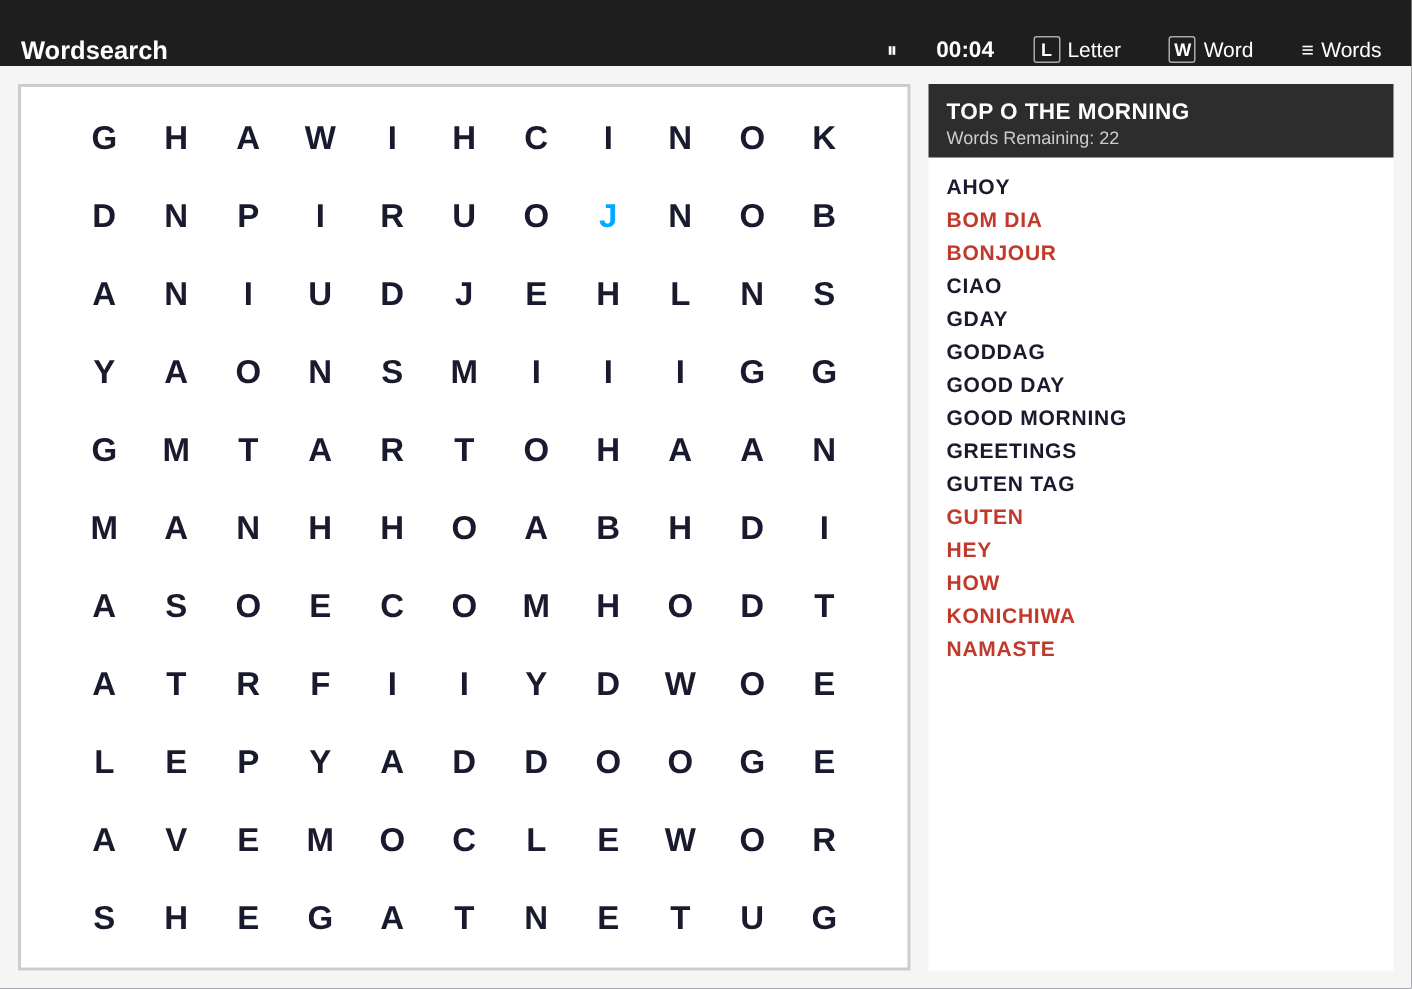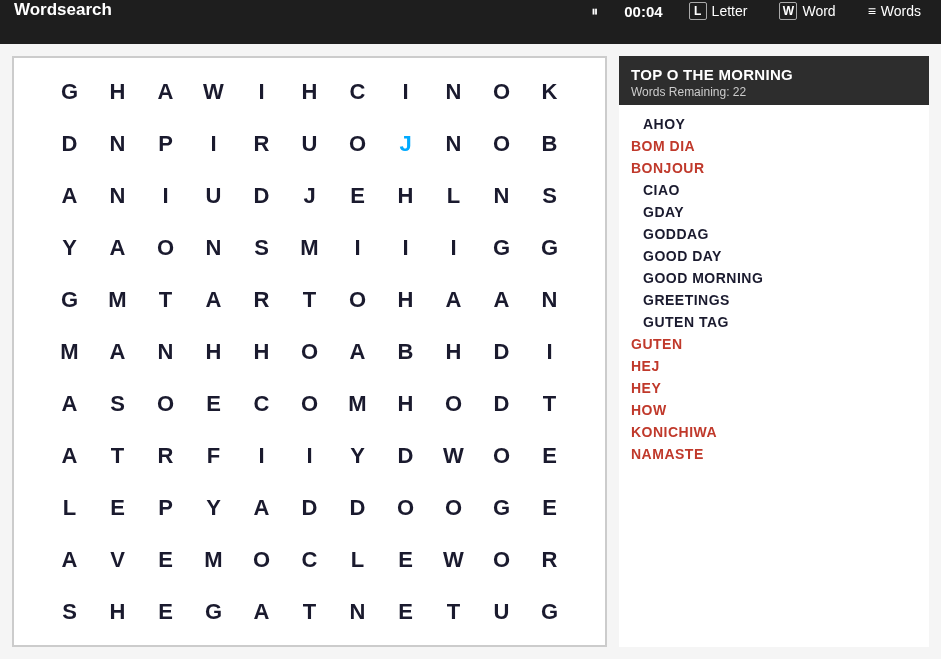--- a/index.html
+++ b/index.html
@@ -10,21 +10,21 @@
       height: 659px;
       overflow: hidden;
     }
 
     
     #header {
       background: #1e1e1e;
       color: #fff;
       height: 44px;
       display: flex;
-      align-items: flex-start;
+      align-items: flex-end;
       padding: 0 14px;
       gap: 0;
     }
     #app-title {
       font-size: 17px;
       font-weight: bold;
       color: #fff;
       flex: 1;
     }
     .header-controls {
@@ -132,21 +132,21 @@
     }
 
     .word-item {
       font-size: 14px;
       font-weight: bold;
       padding: 3px 0;
       cursor: pointer;
       letter-spacing: 0.5px;
     }
     .word-item.unfound-red { color: #c0392b; }
-    .word-item.unfound-dark { color: #1a1a2e; margin-left: 12px; }
+    .word-item.unfound-dark { color: #1a1a2e; }
 
     
     #word-list::-webkit-scrollbar { width: 8px; }
     #word-list::-webkit-scrollbar-track { background: #f1f1f1; }
     #word-list::-webkit-scrollbar-thumb { background: #bbb; border-radius: 4px; }
   </style>
 </head>
 <body>
 
 <div id="header">
@@ -311,20 +311,19 @@
         <div class="word-item unfound-red">BOM DIA</div>
         <div class="word-item unfound-red">BONJOUR</div>
         <div class="word-item unfound-dark">CIAO</div>
         <div class="word-item unfound-dark">GDAY</div>
         <div class="word-item unfound-dark">GODDAG</div>
         <div class="word-item unfound-dark">GOOD DAY</div>
         <div class="word-item unfound-dark">GOOD MORNING</div>
         <div class="word-item unfound-dark">GREETINGS</div>
         <div class="word-item unfound-dark">GUTEN TAG</div>
         <div class="word-item unfound-red">GUTEN</div>
-        <div class="word-item unfound-red">HEJ</div>
         <div class="word-item unfound-red">HEY</div>
         <div class="word-item unfound-red">HOW</div>
         <div class="word-item unfound-red">KONICHIWA</div>
         <div class="word-item unfound-red">NAMASTE</div>
       </div>
   </div>
 </div>
 
 </body></html>

